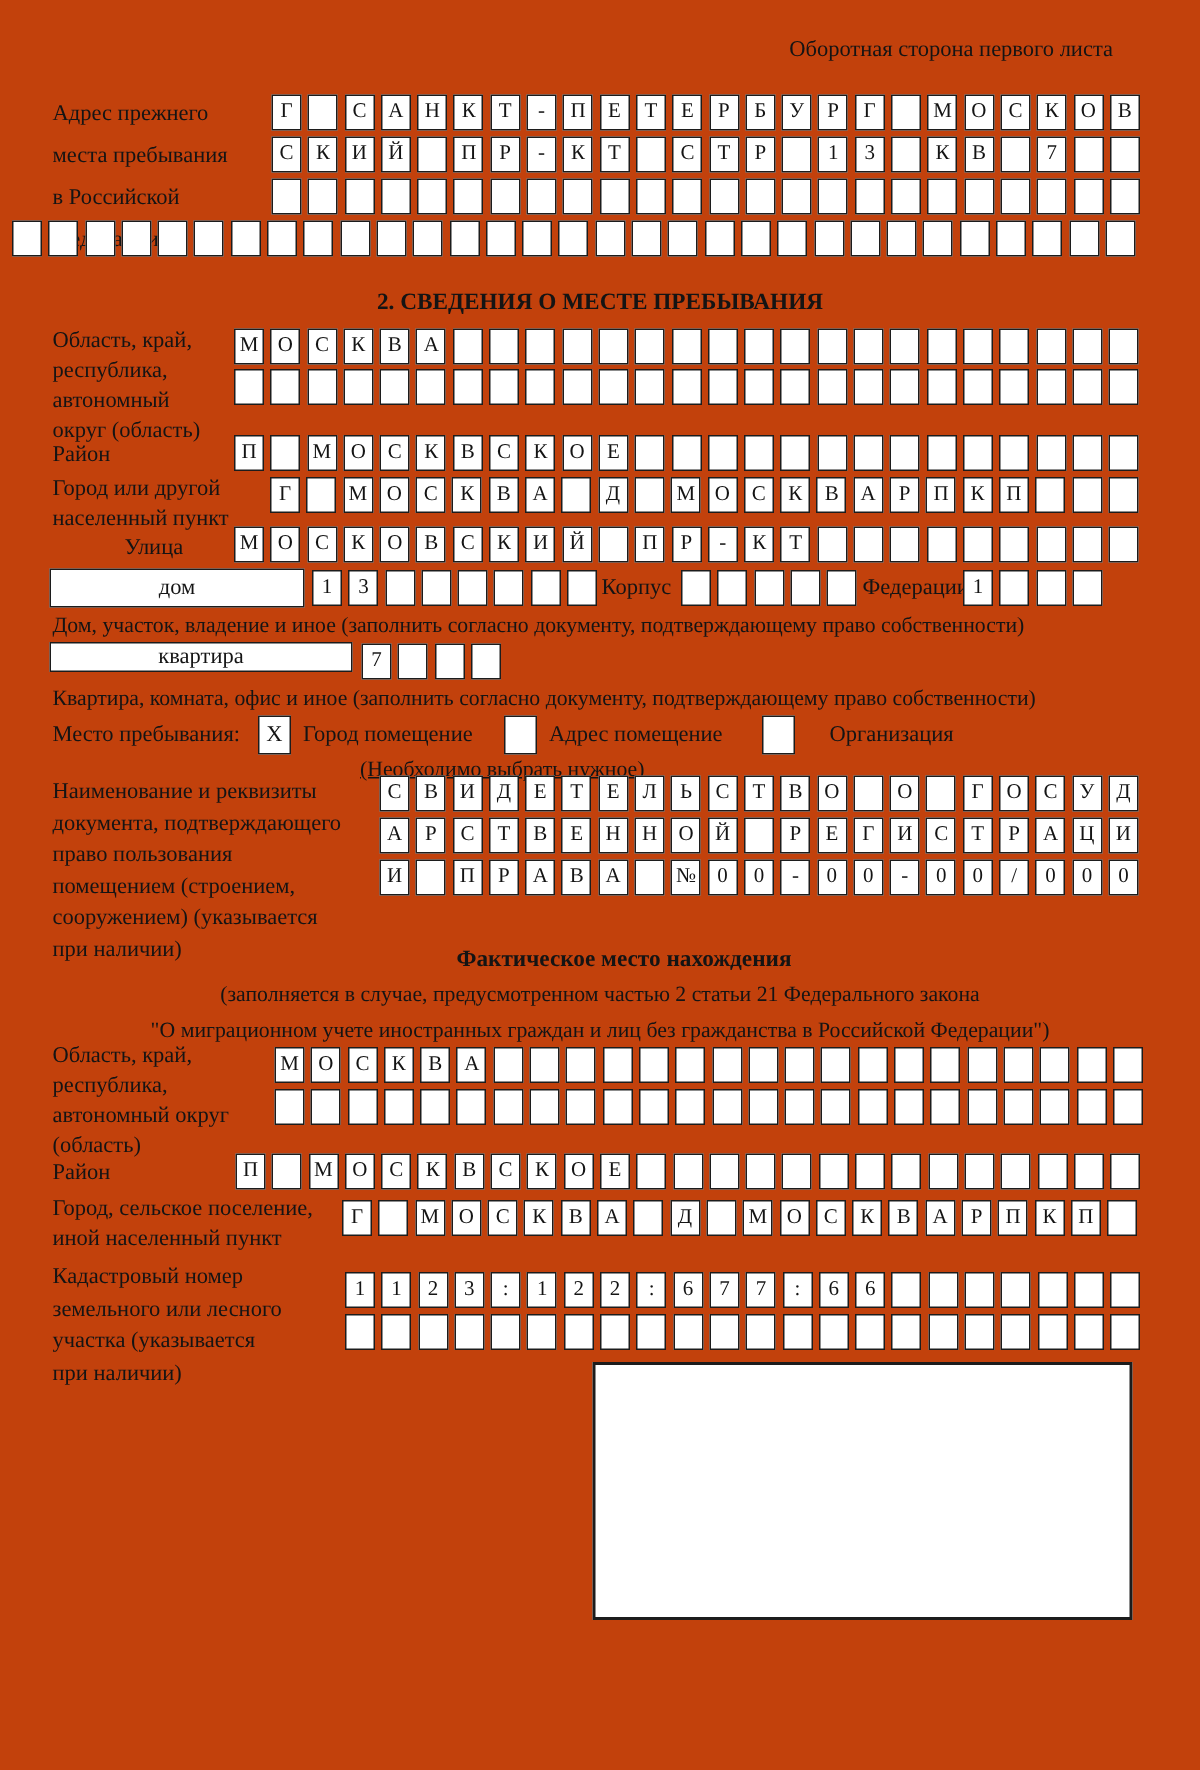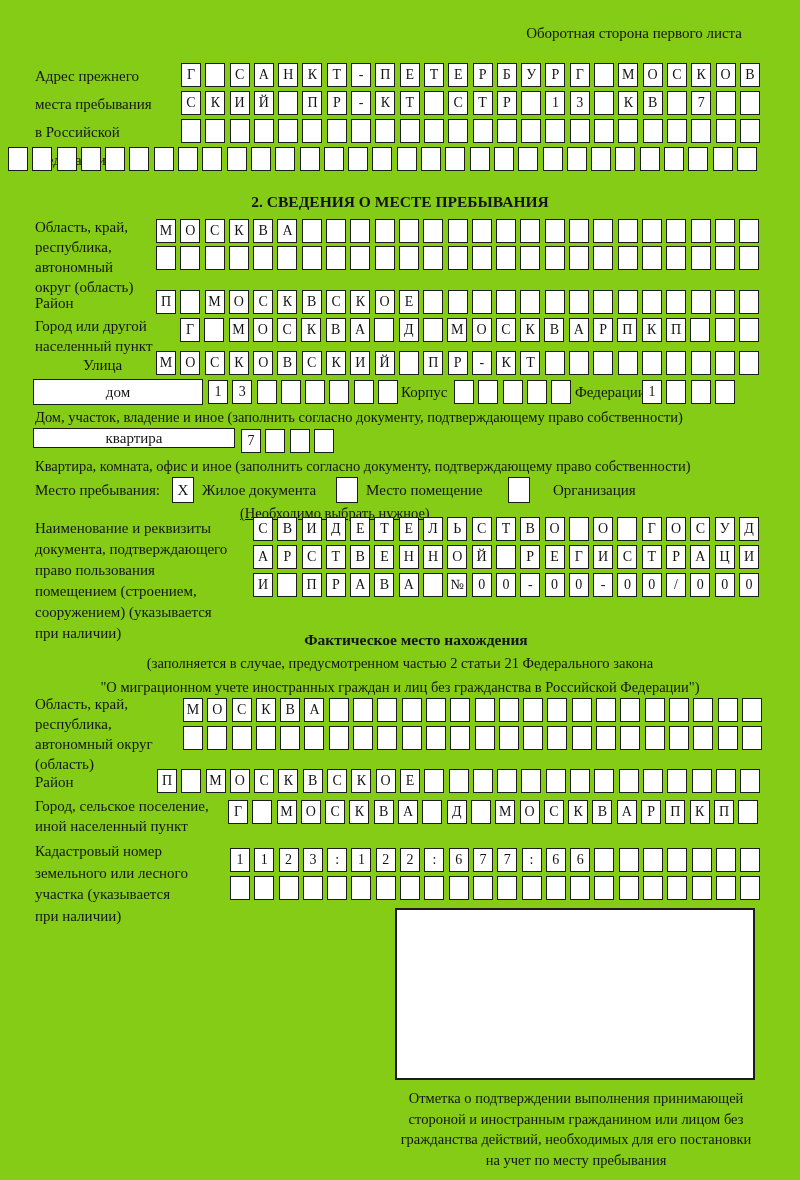--- a/index.html
+++ b/index.html
@@ -1,17 +1,17 @@
 <!DOCTYPE html>
 <html><head>
 <meta charset="utf-8">
 <style>
   html,body{margin:0;padding:0;background:#fff;}
   .page{
-    position:relative;width:800px;height:1180px;background:#84cc16;
+    position:relative;width:800px;height:1180px;background:#c2410c;
     font-family:"Liberation Serif","DejaVu Serif",serif;color:#141414;
     overflow:hidden;
   }
   .row{position:absolute;display:flex;gap:4.3px;}
   .cell{
     width:20px;height:24px;border:1.7px solid #1c1c1c;box-sizing:border-box;
     display:flex;align-items:center;justify-content:center;
     font-size:14px;line-height:1;background:#fff;flex:0 0 auto;
   }
   .cb{width:22px;height:26px;font-size:15px;}
@@ -329,23 +329,23 @@
   <div class="row" style="left:241px;top:429px;">
       <span class="cell">7</span>
       <span class="cell"></span>
       <span class="cell"></span>
       <span class="cell"></span>
     </div>
   <div class="caption" style="left:35px;top:457px;">Квартира, комната, офис и иное (заполнить согласно документу, подтверждающему право собственности)</div>
 
   <div class="label" style="left:35px;top:480px;">Место пребывания:</div>
   <div class="cell cb" style="position:absolute;left:172px;top:477px;">X</div>
-  <div class="label" style="left:202px;top:480px;">Жилое документа</div>
+  <div class="label" style="left:202px;top:480px;">Город помещение</div>
   <div class="cell cb" style="position:absolute;left:336px;top:477px;"></div>
-  <div class="label" style="left:366px;top:480px;">Место помещение</div>
+  <div class="label" style="left:366px;top:480px;">Адрес помещение</div>
   <div class="cell cb" style="position:absolute;left:508px;top:477px;"></div>
   <div class="label" style="left:553px;top:480px;">Организация</div>
   <div class="caption" style="left:240px;top:504px;text-decoration:underline;">(Необходимо выбрать нужное)</div>
 
   <div class="label" style="left:35px;top:518px;line-height:21px;">Наименование и реквизиты
 документа, подтверждающего
 право пользования
 помещением (строением,
 сооружением) (указывается
 при наличии)</div>
@@ -583,18 +583,14 @@
       <span class="cell"></span>
       <span class="cell"></span>
       <span class="cell"></span>
       <span class="cell"></span>
       <span class="cell"></span>
       <span class="cell"></span>
       <span class="cell"></span>
     </div>
 
   <div class="stampbox" style="left:395px;top:908px;width:360px;height:172px;"></div>
-  <div class="caption" style="left:390px;top:1088px;width:372px;text-align:center;white-space:pre-line;line-height:20.5px;">Отметка о подтверждении выполнения принимающей
-стороной и иностранным гражданином или лицом без
-гражданства действий, необходимых для его постановки
-на учет по месту пребывания</div>
 
 </div>
 
 </body></html>

